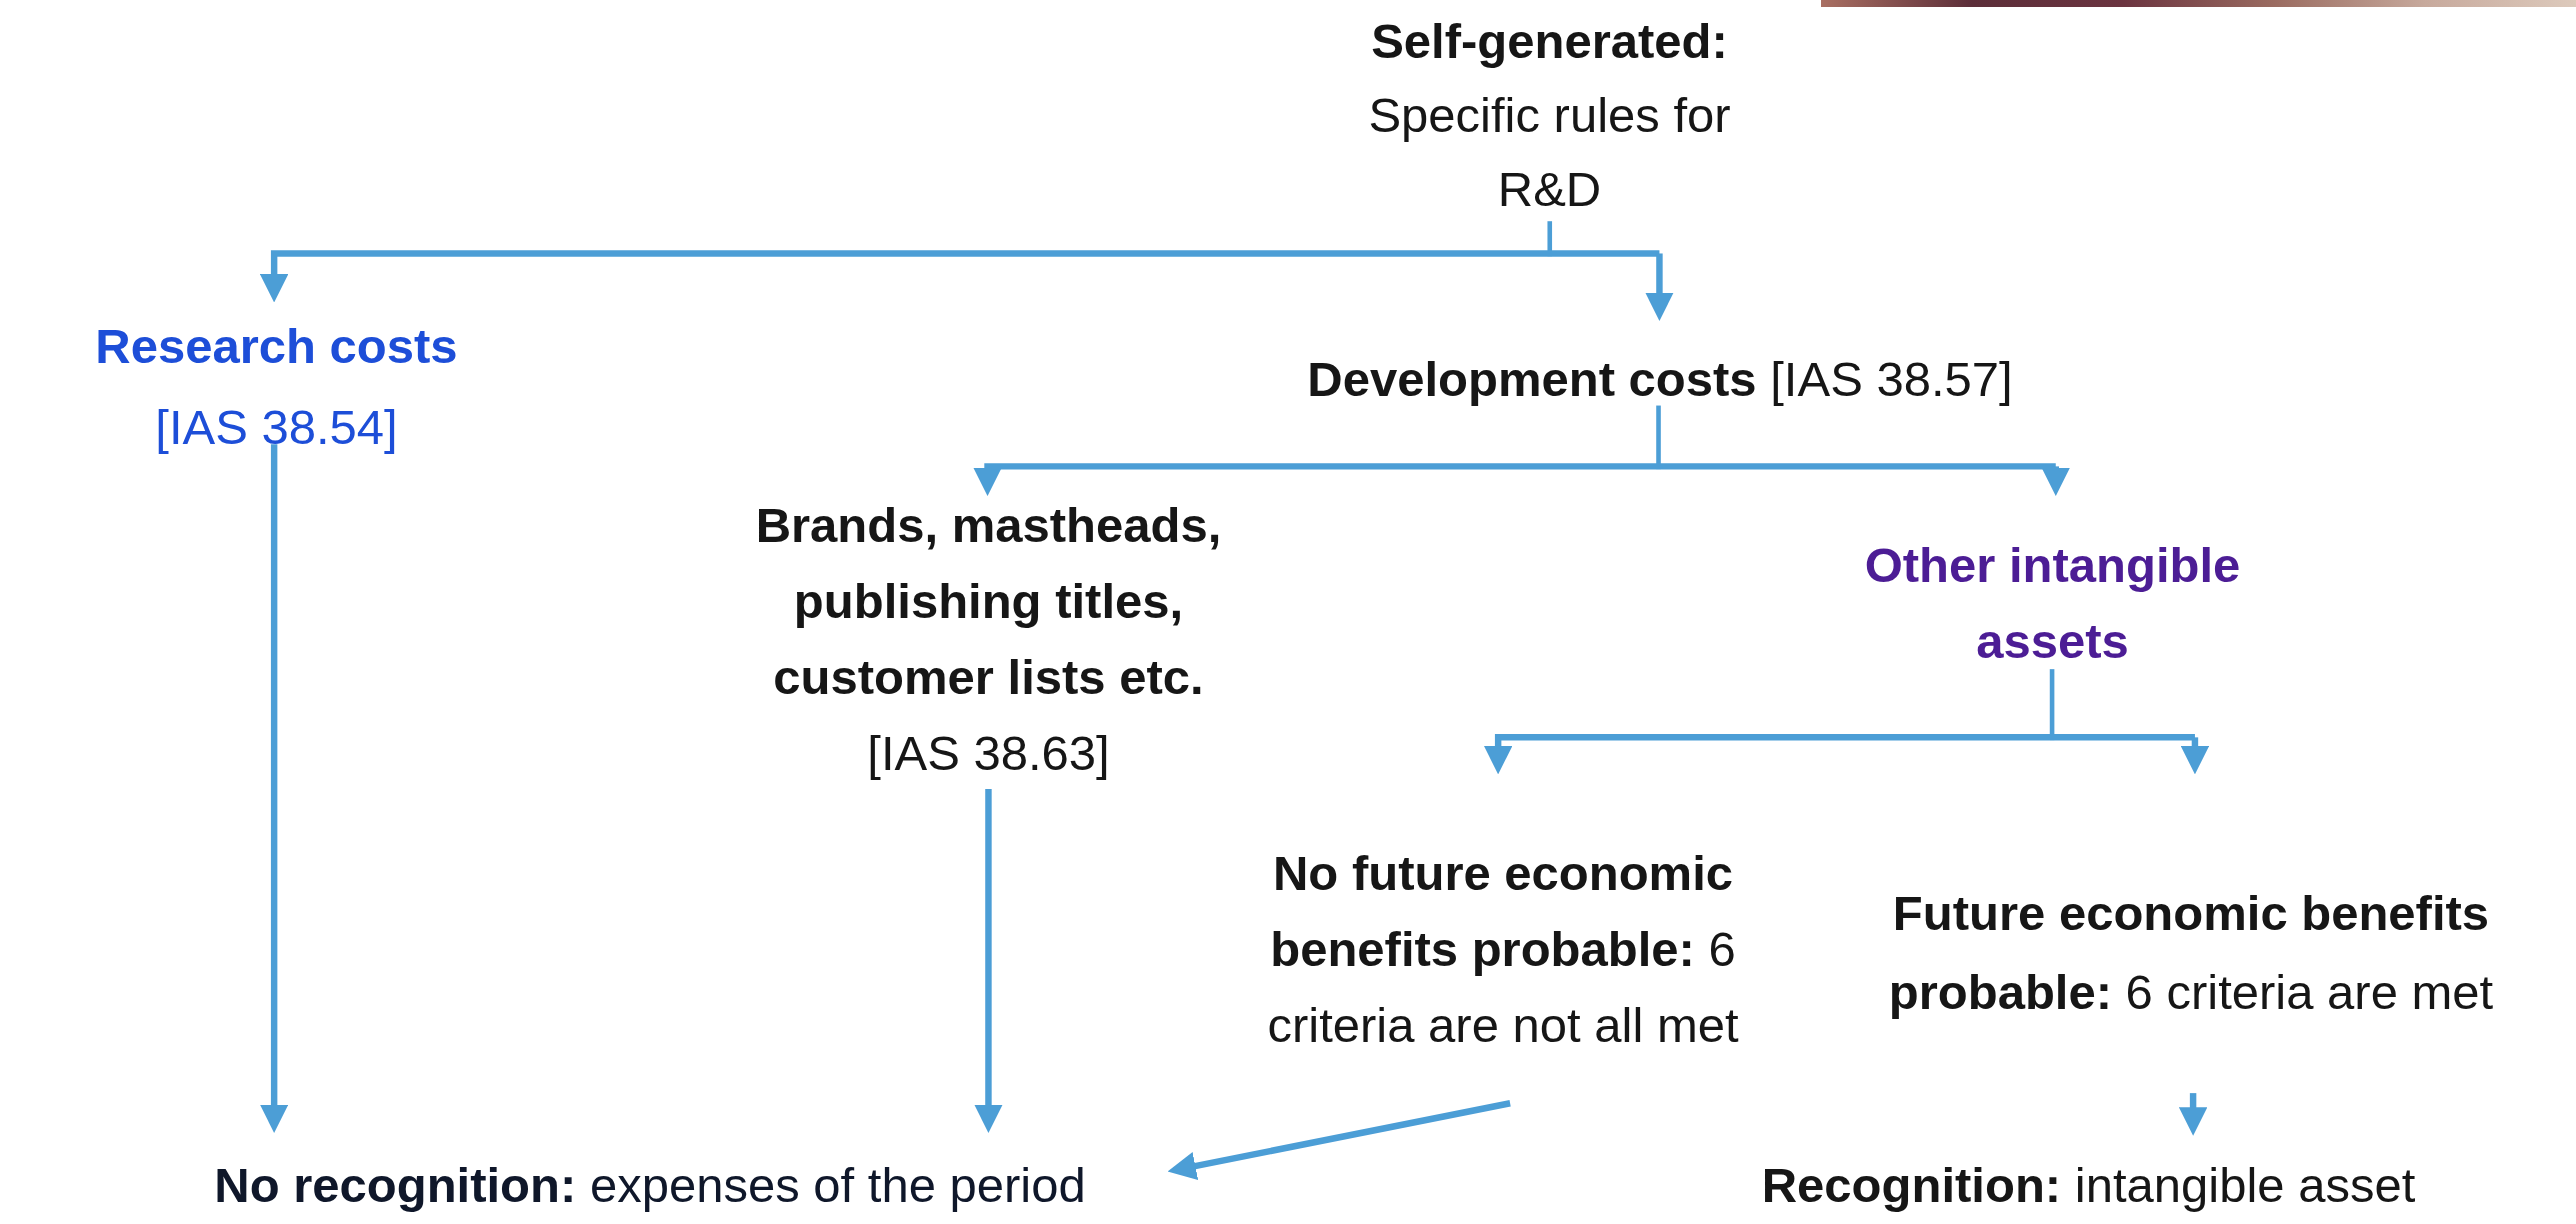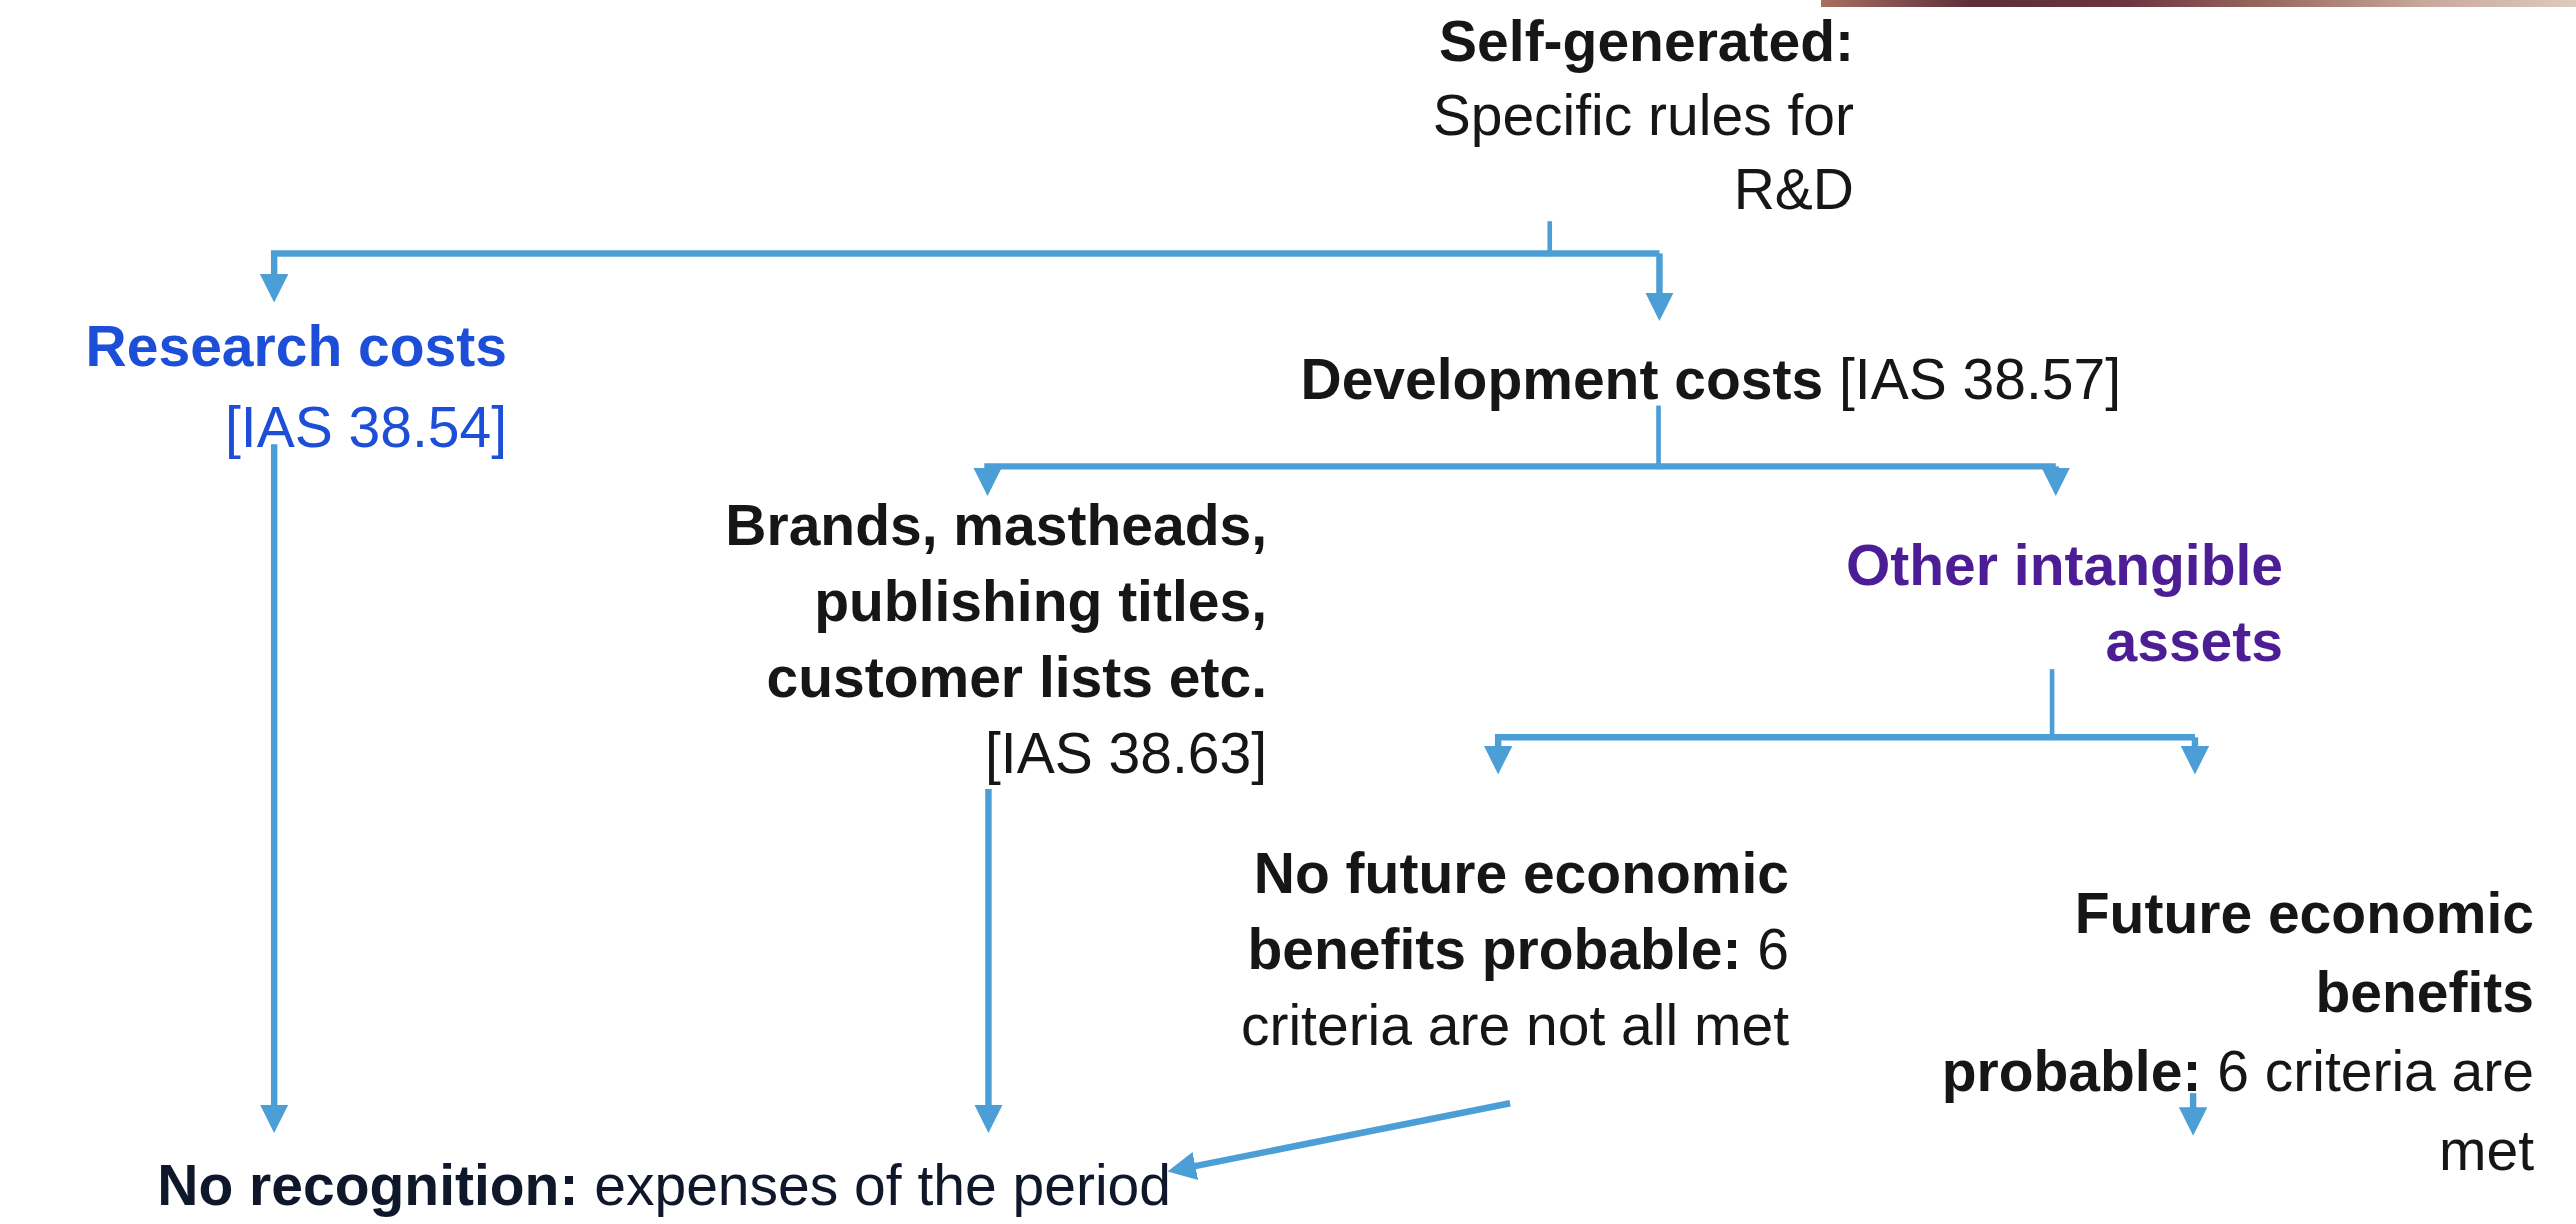--- a/index.html
+++ b/index.html
@@ -10,22 +10,22 @@
   }
   #canvas {
     position: relative;
     width: 2576px;
     height: 1224px;
     background: #ffffff;
     overflow: hidden;
   }
   .node {
     position: absolute;
-    text-align: right;
-    font-size: 57px;
+    text-align: center;
+    font-size: 49px;
     line-height: 76px;
     color: #161616;
     letter-spacing: 0px;
     white-space: normal;
   }
   .b { font-weight: 700; }
   .line { display: block; }
   #root-node   { left: 1245px; top: 3.7px;    width: 609px;  line-height: 74px; }
   #research-node { left: 46px;  top: 306px;  width: 461px;  line-height: 81px; }
   #development-node { left: 1199px; top: 341px; width: 922px; white-space: nowrap; }
@@ -128,15 +128,18 @@
 
   <div class="node" id="future-node" style="color: rgb(22, 22, 22);">
     <span class="line b">Future economic benefits</span>
     <span class="line"><span class="b">probable:</span><span> 6 criteria are met</span></span>
   </div>
 
   <div class="node" id="norecognition-node" style="color: #0f172a;">
     <span class="b">No recognition:</span><span> expenses of the period</span>
   </div>
 
+  <div class="node" id="recognition-node" style="color: rgb(22, 22, 22);">
+    <span class="b">Recognition:</span><span> intangible asset</span>
+  </div>
 
 </div>
 
 
 </body></html>

